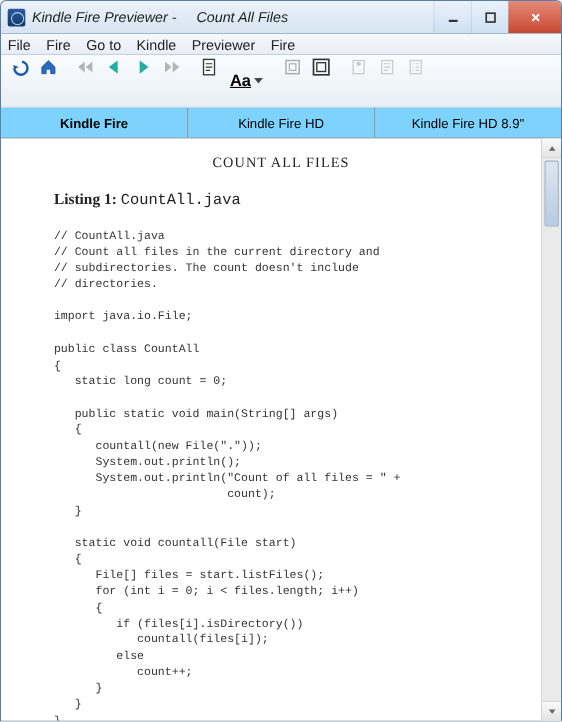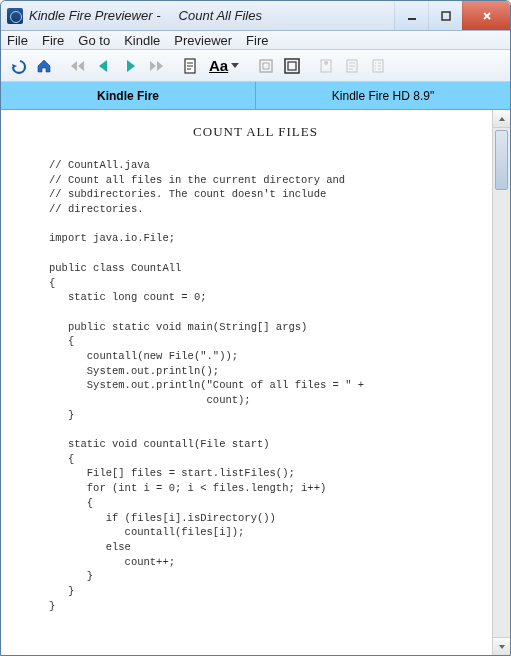--- a/index.html
+++ b/index.html
@@ -71,25 +71,24 @@
   height: 19px;
   background: linear-gradient(#f5f8fc, #e8eef6);
   border-bottom: 1px solid #c5d0dc;
   display: flex;
   align-items: center;
   padding-left: 6px;
   gap: 14px;
 }
 .menubar span { font-size: 13px; color: #222; }
 .toolbar {
-  height: 32px;
+  height: 48px;
   background: linear-gradient(#fafcfe, #e9eff6);
   border-bottom: 1px solid #c5d0dc;
   display: flex;
-  align-items: center;
   padding: 0 6px;
   gap: 4px;
   text-decoration: underline;
 }
 .tbtn {
   width: 22px; height: 22px;
   display: flex;
   align-items: center;
   justify-content: center;
 }
@@ -298,26 +297,30 @@
     <div class="tbtn">
       <svg viewBox="0 0 18 18">
           <rect x="4" y="3" width="10" height="12" fill="none" stroke="#ccc" stroke-width="1.2"></rect>
           <path d="M6 6 H7 M9 6 H12 M6 9 H7 M9 9 H12 M6 12 H7 M9 12 H12" stroke="#ccc" stroke-width="1"></path>
         </svg>
     </div>
   </div>
 
   <div class="device-tabs">
     <div class="device-tab active">Kindle Fire</div>
+    <div class="device-tab">Kindle Fire HD</div>
     <div class="device-tab">Kindle Fire HD 8.9"</div>
   </div>
 
   <div class="content-area">
     <div class="page">
       <div class="page-title">COUNT ALL FILES</div>
+      <div class="listing-header">
+        <span class="bold">Listing 1: </span><span class="code">CountAll.java</span>
+      </div>
       <div class="code-block">// CountAll.java
 // Count all files in the current directory and
 // subdirectories. The count doesn't include
 // directories.
 
 import java.io.File;
 
 public class CountAll
 {
    static long count = 0;

